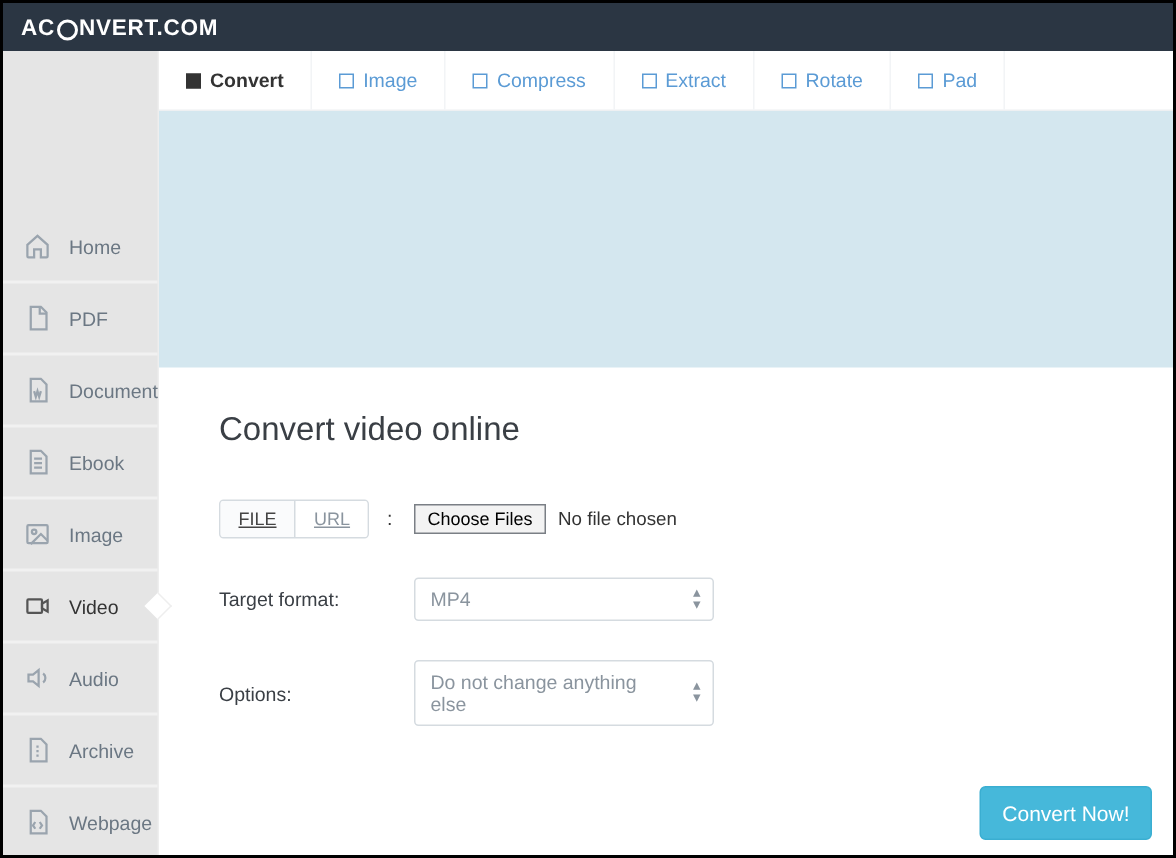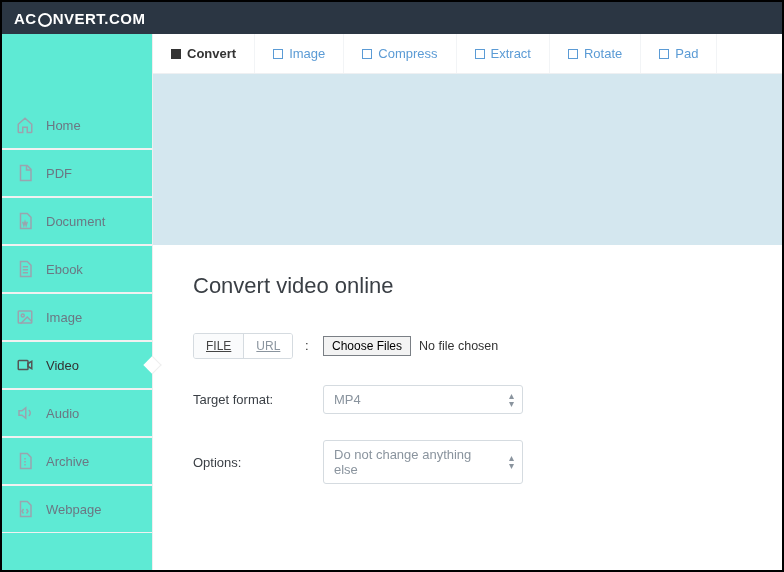--- a/index.html
+++ b/index.html
@@ -1,21 +1,21 @@
 <!DOCTYPE html>
 <html><head>
 <meta charset="utf-8">
 <style>
   * { box-sizing: border-box; margin: 0; padding: 0; }
   body { font-family: -apple-system, "Helvetica Neue", Arial, sans-serif; font-size: 13px; color: #333; }
   .frame { width: 784px; height: 572px; border: 2px solid #000; background: #fff; display: flex; flex-direction: column; overflow: hidden; }
   .topbar { background: #2b3643; color: #fff; height: 32px; display: flex; align-items: center; padding: 0 12px; font-weight: 600; letter-spacing: .5px; font-size: 15px; }
   .topbar .ring { display:inline-block; width:14px; height:14px; border:2px solid #fff; border-radius:50%; margin:0 1px; position:relative; top:2px; }
   .page { flex: 1; display: flex; min-height: 0; }
-  .sidebar { width: 151px; border-right: 1px solid #eee; background: #5eead4; padding-top: 68px; }
+  .sidebar { width: 104px; border-right: 1px solid #eee; background: #e5e5e5; padding-top: 107px; }
   .sidebar .item { display:flex; align-items:center; gap:12px; padding: 14px 14px; border-top:1px solid #f1f1f1; border-bottom:1px solid #f1f1f1; color:#6b7783; font-size:13px; cursor:pointer; position:relative; }
   .sidebar .item.first { border-top:none; }
   .sidebar .item.active { color:#333; font-weight:500; }
   .sidebar .item.active::after { content:""; position:absolute; right:-7px; top:50%; transform:translateY(-50%) rotate(45deg); width:12px; height:12px; background:#fff; border-top:1px solid #eee; border-right:1px solid #eee; }
   .ico { width:18px; height:18px; display:inline-flex; align-items:center; justify-content:center; color:#9aa4ae; }
   .sidebar .item.active .ico { color:#555; }
   .main { flex:1; display:flex; flex-direction:column; min-width:0; }
   .tabs { display:flex; background:#fff; border-bottom:1px solid #eef0f2; }
   .tabs .tab { flex: 0 0 auto; padding: 12px 18px; display:flex; align-items:center; gap:6px; font-size:13px; color:#5b9bd5; border-right:1px solid #f2f4f6; cursor:pointer; }
   .tabs .tab.active { color:#333; font-weight:700; }
@@ -188,16 +188,17 @@
         </div>
 
         <div class="row">
           <div class="lab">Options:</div>
           <div class="select">
             <span>Do not change anything else</span>
             <span class="caret">▴<br>▾</span>
           </div>
         </div>
 
+        <button class="convertbtn">Convert Now!</button>
       </div>
     </div>
   </div>
 </div>
 
 </body></html>

